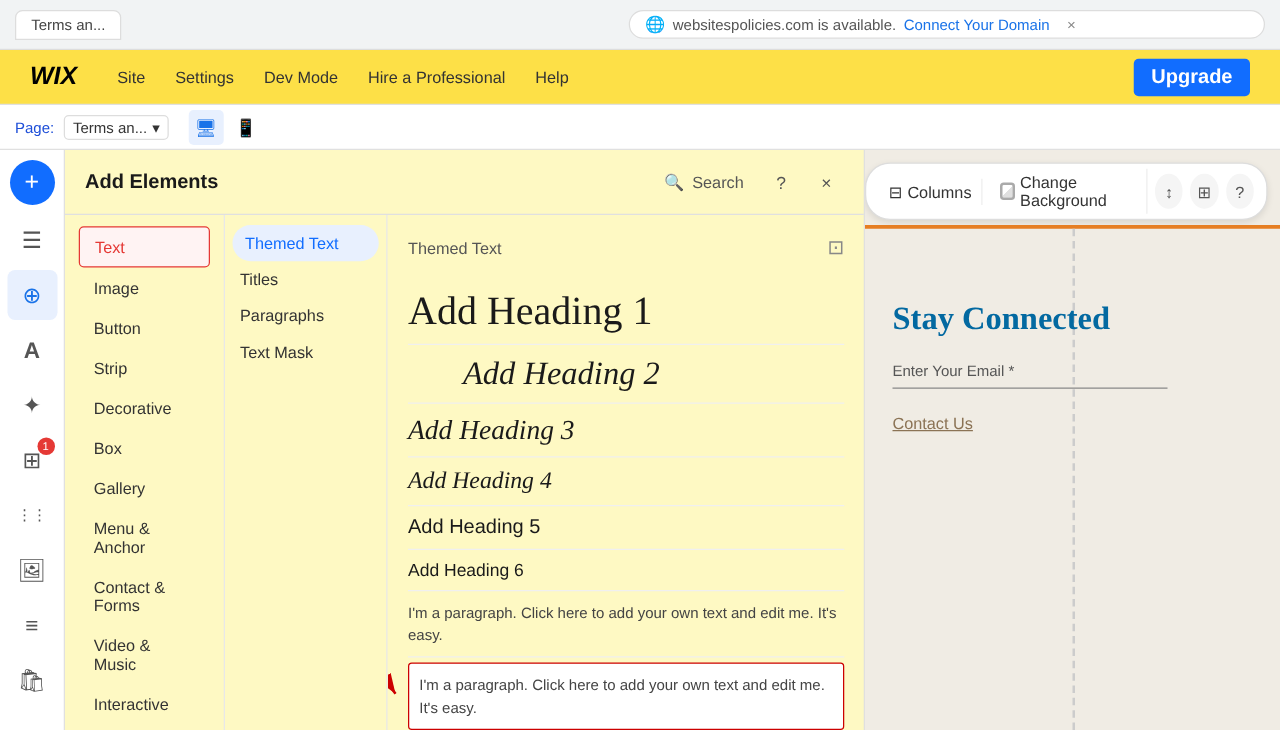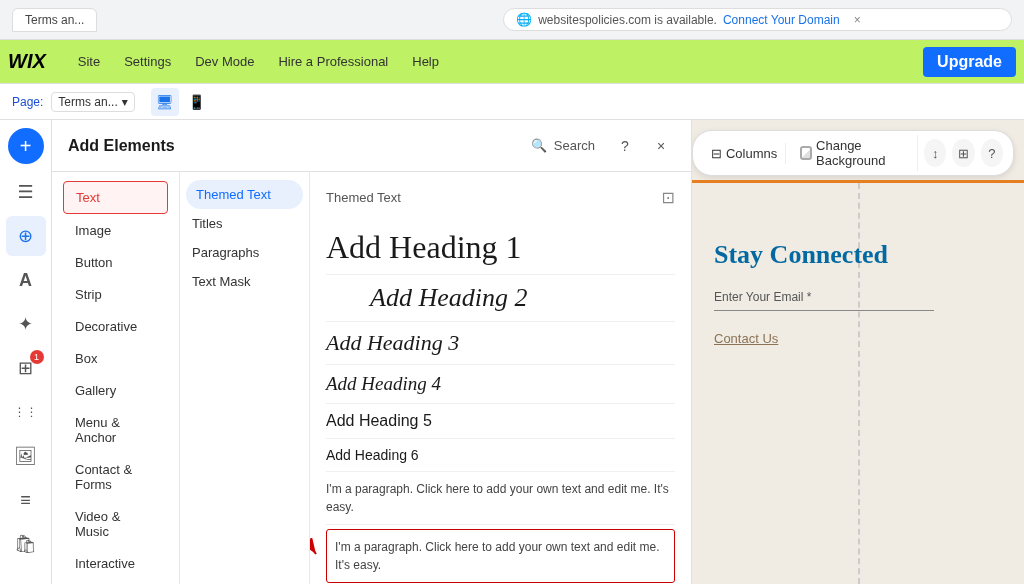--- a/index.html
+++ b/index.html
@@ -42,25 +42,25 @@
       gap: 6px;
     }
     .globe-icon { color: #1a73e8; font-size: 13px; }
     .available-text { color: #555; }
     .connect-domain { color: #1a73e8; cursor: pointer; }
     .close-x { color: #888; margin-left: 8px; cursor: pointer; }
 
     
     .wix-nav {
       height: 44px;
-      background: #bef264;
+      background: #fde047;
       border-bottom: 1px solid #e0e0e0;
       display: flex;
       align-items: center;
-      padding: 0 8px;
+      padding: 0 24px;
       gap: 0;
     }
     .wix-logo {
       font-size: 20px;
       font-weight: bold;
       color: #000;
       margin-right: 20px;
       font-style: italic;
     }
     .nav-item {
@@ -163,21 +163,21 @@
       border-radius: 50%;
       display: flex; align-items: center; justify-content: center;
       font-size: 20px;
       cursor: pointer;
       margin-bottom: 4px;
     }
 
     
     .add-elements-panel {
       width: 640px;
-      background: #ffffff;
+      background: #fef9c3;
       border-right: 1px solid #e0e0e0;
       display: flex;
       flex-direction: column;
     }
     .panel-header {
       height: 52px;
       display: flex;
       align-items: center;
       padding: 0 16px;
       border-bottom: 1px solid #e0e0e0;

